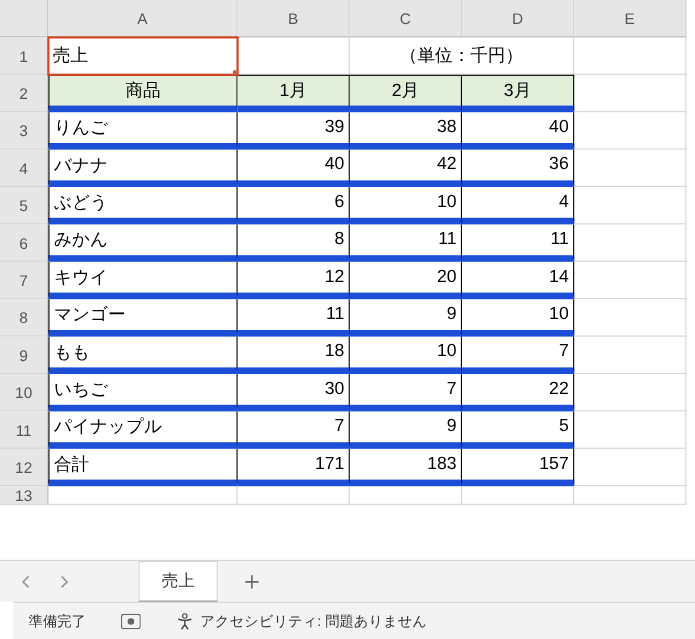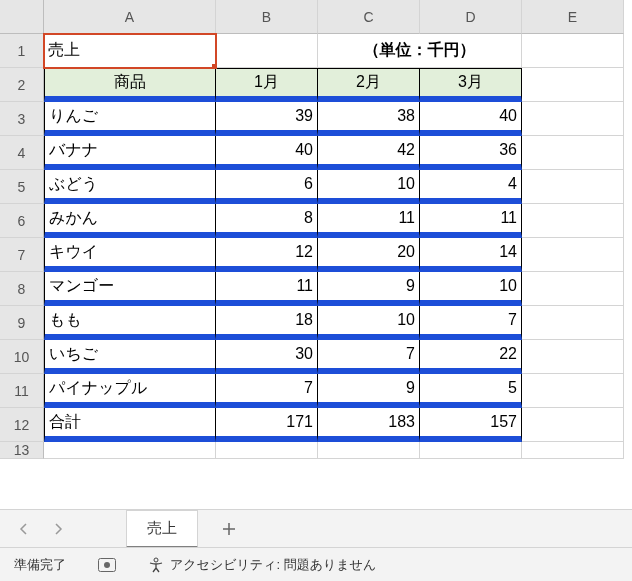--- a/index.html
+++ b/index.html
@@ -99,21 +99,21 @@
     color: #333;
   }
   .addtab {
     width: 34px; height: 34px;
     display: flex; align-items: center; justify-content: center;
     font-size: 18px; color: #666;
   }
   
   .statusbar {
     position: absolute;
-    left: 0; right: 0; bottom: 0;
+    left: 12px; right: 0; bottom: 0;
     height: 34px;
     background: #f3f3f3;
     border-top: 1px solid #d4d4d4;
     display: flex;
     align-items: center;
     padding-left: 14px;
     gap: 32px;
     font-size: 13px;
     color: #333;
   }
@@ -132,21 +132,21 @@
   <div class="corner"></div>
   <div class="colhead">A</div>
   <div class="colhead">B</div>
   <div class="colhead">C</div>
   <div class="colhead">D</div>
   <div class="colhead">E</div>
 
   <div class="rowhead">1</div>
   <div class="cell jl active">売上</div>
   <div class="cell"></div>
-  <div class="cell jc" style="grid-column: span 2; border-right:1px solid #d4d4d4;font-weight:bold;">（単位：千円）</div>
+  <div class="cell jc" style="grid-column: span 2; border-right:1px solid #d4d4d4;">（単位：千円）</div>
   <div class="cell"></div>
 
   <div class="rowhead">2</div>
   <div class="cell hdr b-t b-l b-b b-r">商品</div>
   <div class="cell hdr b-t b-b b-r">1月</div>
   <div class="cell hdr b-t b-b b-r">2月</div>
   <div class="cell hdr b-t b-b b-r">3月</div>
   <div class="cell"></div>
 
   <div class="rowhead">3</div>

